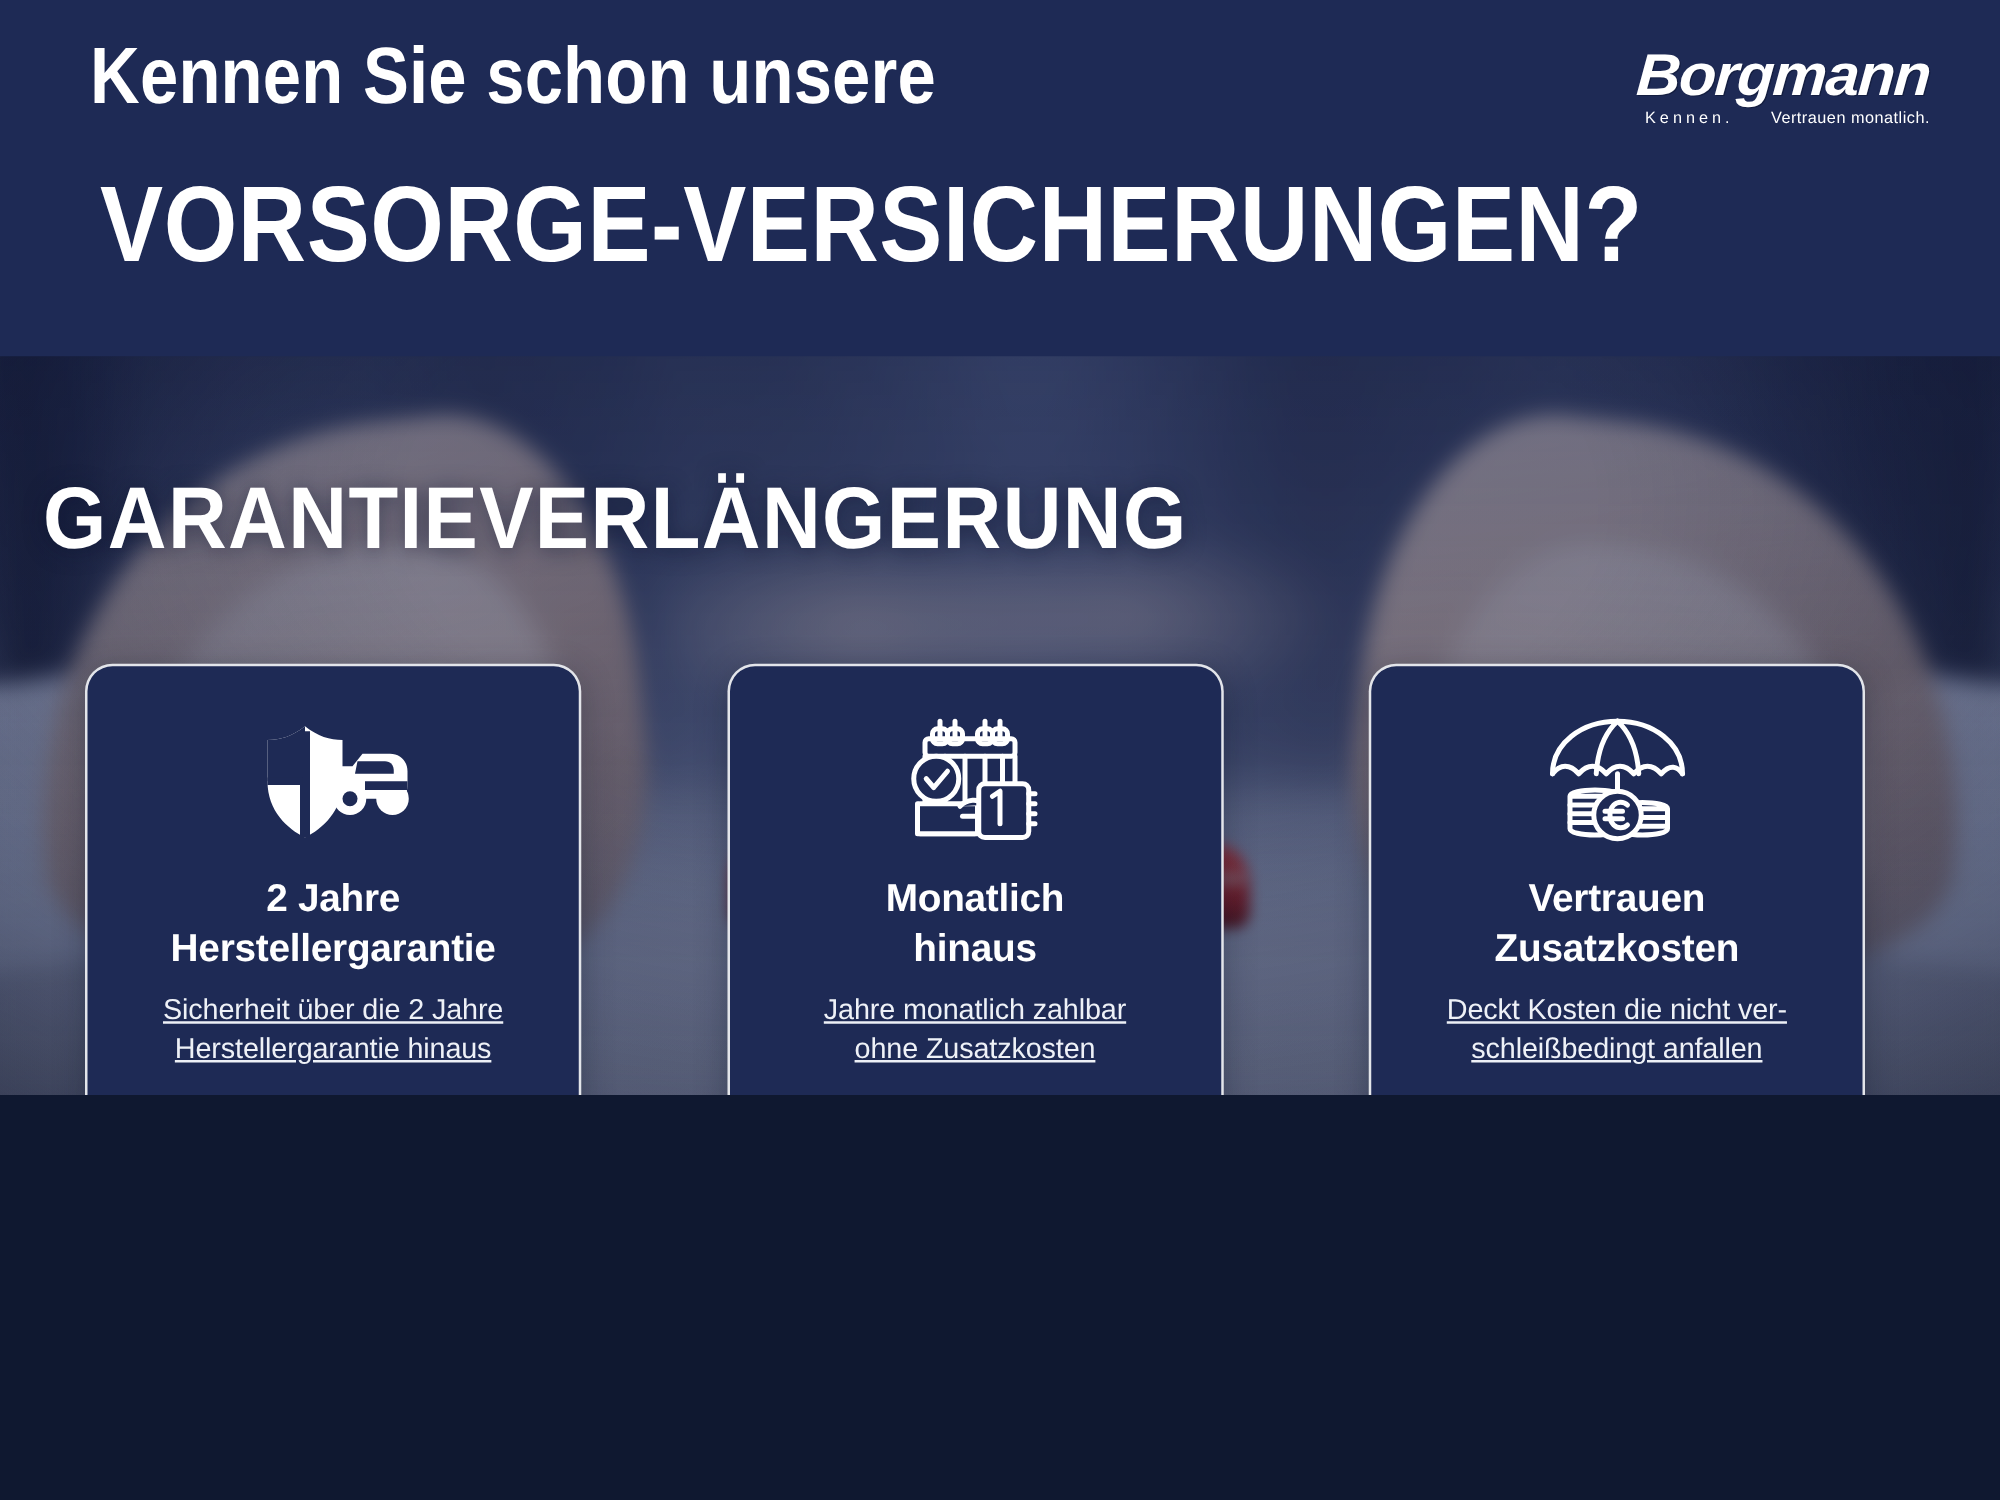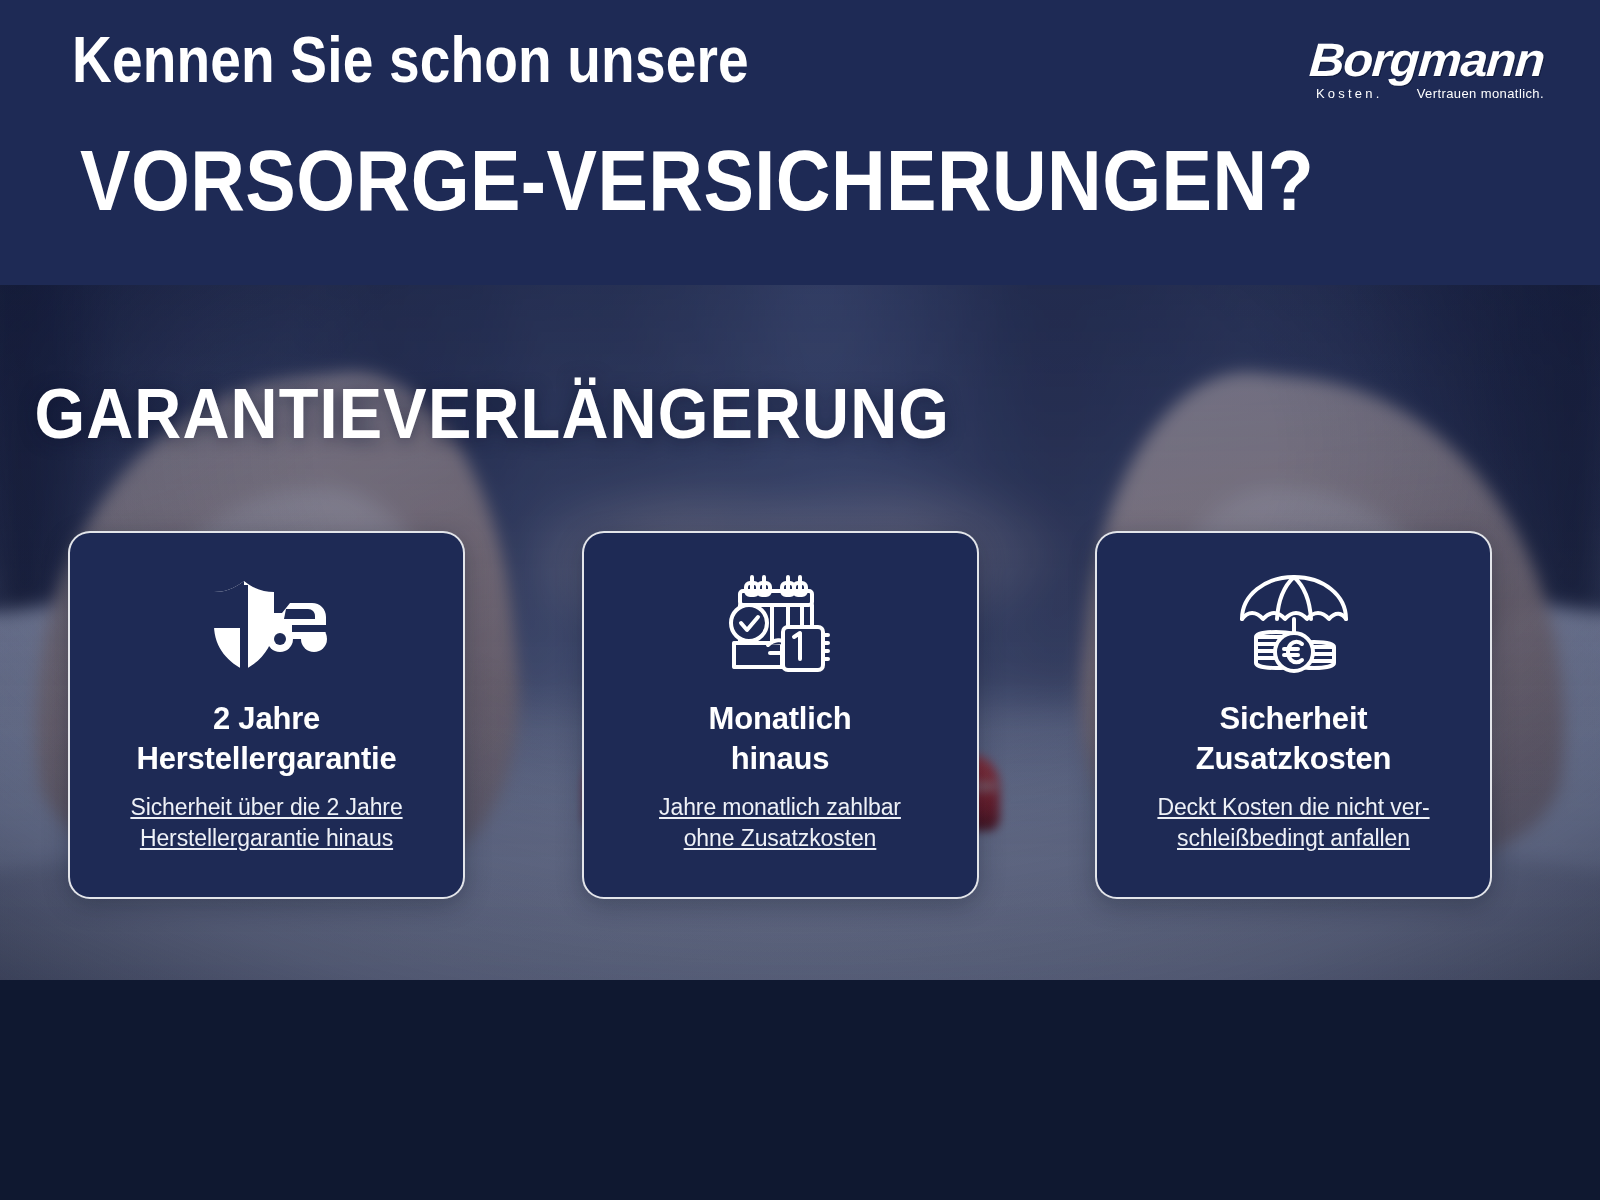--- a/index.html
+++ b/index.html
@@ -4,21 +4,21 @@
 <title>Borgmann Garantieverlängerung</title>
 <style>
   html, body {
     margin: 0;
     padding: 0;
     background: #0f1830;
   }
   #banner {
     position: relative;
     width: 1600px;
-    height: 980px;
+    height: 876px;
     overflow: hidden;
     font-family: "Liberation Sans", "DejaVu Sans", sans-serif;
     background: #8b5cf6;
     -webkit-font-smoothing: antialiased;
   }
 
   
   .bg-root {
     position: absolute;
     inset: 0;
@@ -513,21 +513,21 @@
   </div>
 
   <div class="header">
     <div class="headline-1">Kennen Sie schon unsere</div>
     <div class="headline-2">VORSORGE-VERSICHERUNGEN?</div>
 
     <div class="logo">
       <div class="logo-word">Borgmann</div>
       <div class="logo-rule"></div>
       <div class="logo-sub">
-        <span class="city">Kosten.</span>
+        <span class="city">Kennen.</span>
         <span class="claim">Vertrauen monatlich.</span>
       </div>
     </div>
   </div>
 
   <div class="main-title">
     <span>GARANTIEVERLÄNGERUNG</span>
   </div>
 
   <div class="cards">
@@ -621,21 +621,21 @@
           <path d="M60 76 L100 76 M60 76 C60 73 69 71 80 71 C91 71 100 73 100 76 L100 92 C100 95 91 97 80 97
                    C69 97 60 95 60 92 Z"></path>
           <path d="M60 83 L100 83 M60 90 L100 90"></path>
 
           <circle cx="60" cy="81" r="19" fill="#1e2a55"></circle>
           <path d="M68 73 C65 70 60 70 57 73 C53 77 53 85 57 89 C60 92 65 92 68 89"></path>
           <path d="M50 78 L64 78 M50 84 L64 84"></path>
         </svg>
       </div>
       <div class="card-title">
-        <div>Sicherheit</div>
+        <div>Vertrauen</div>
         <div>Zusatzkosten</div>
       </div>
       <div class="card-desc">
         <div>Deckt Kosten die nicht ver-</div>
         <div>schleißbedingt anfallen</div>
       </div>
     </div>
 
   </div>
 </div>

